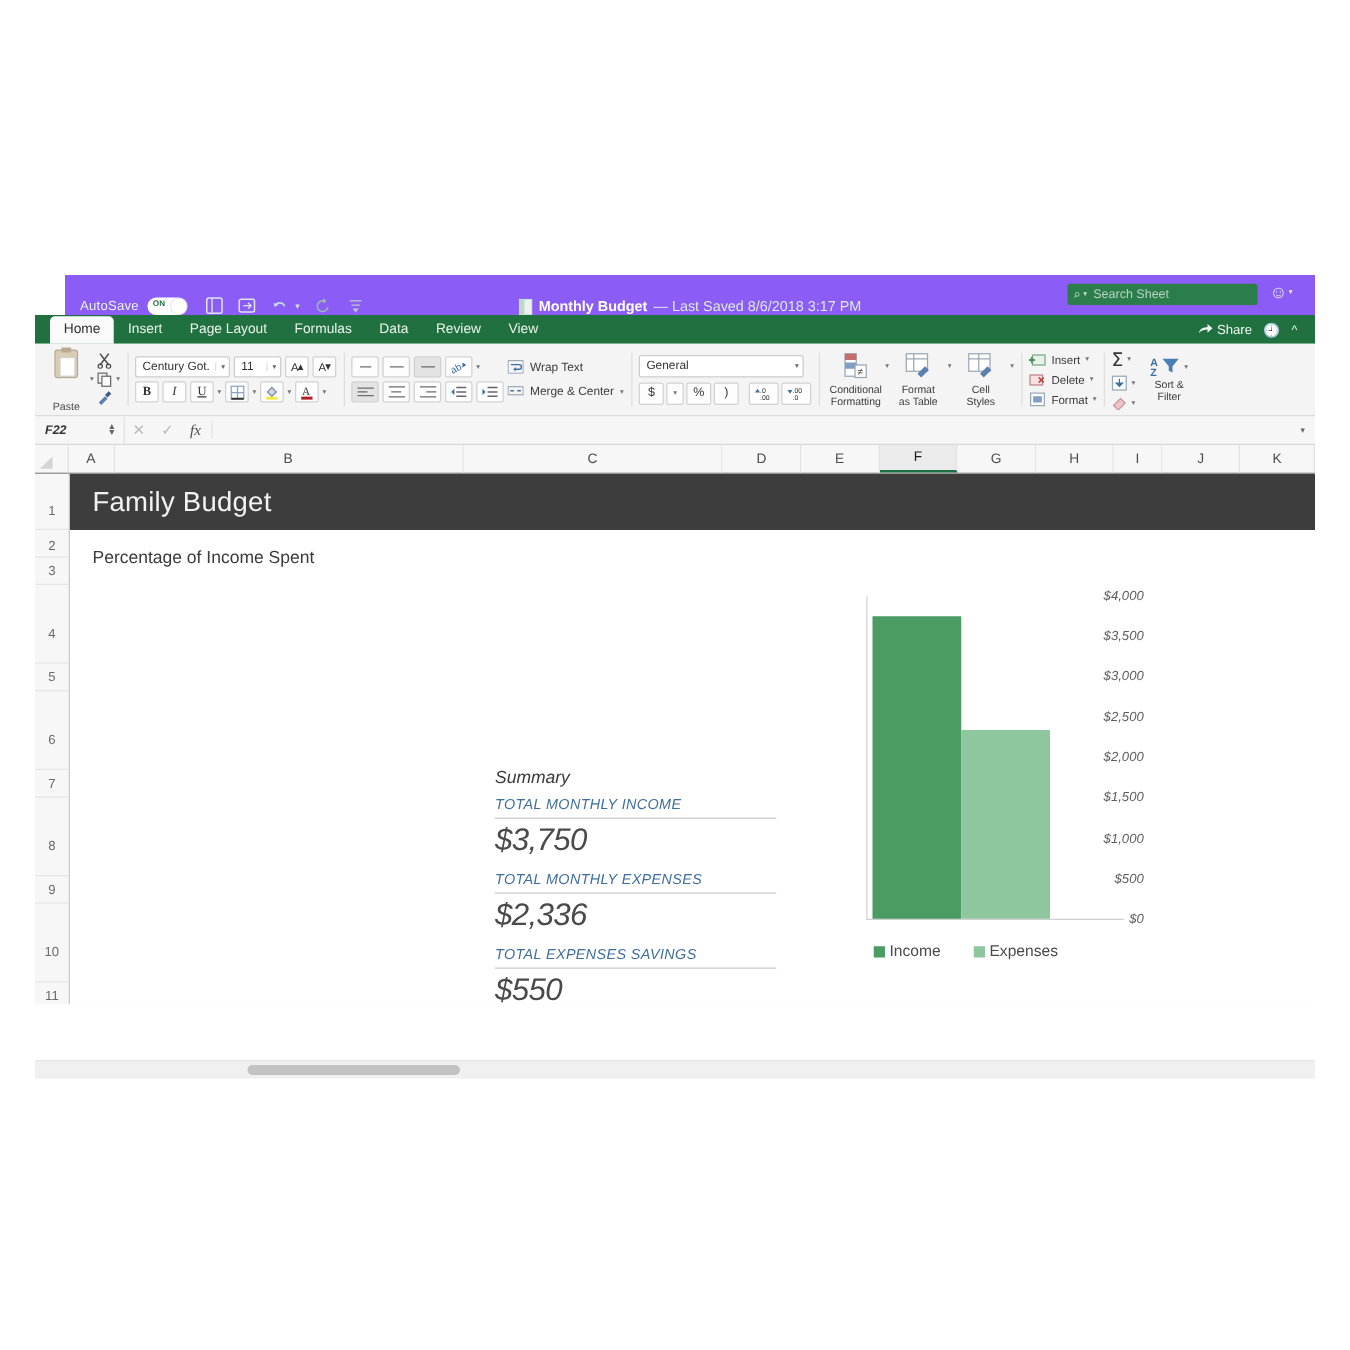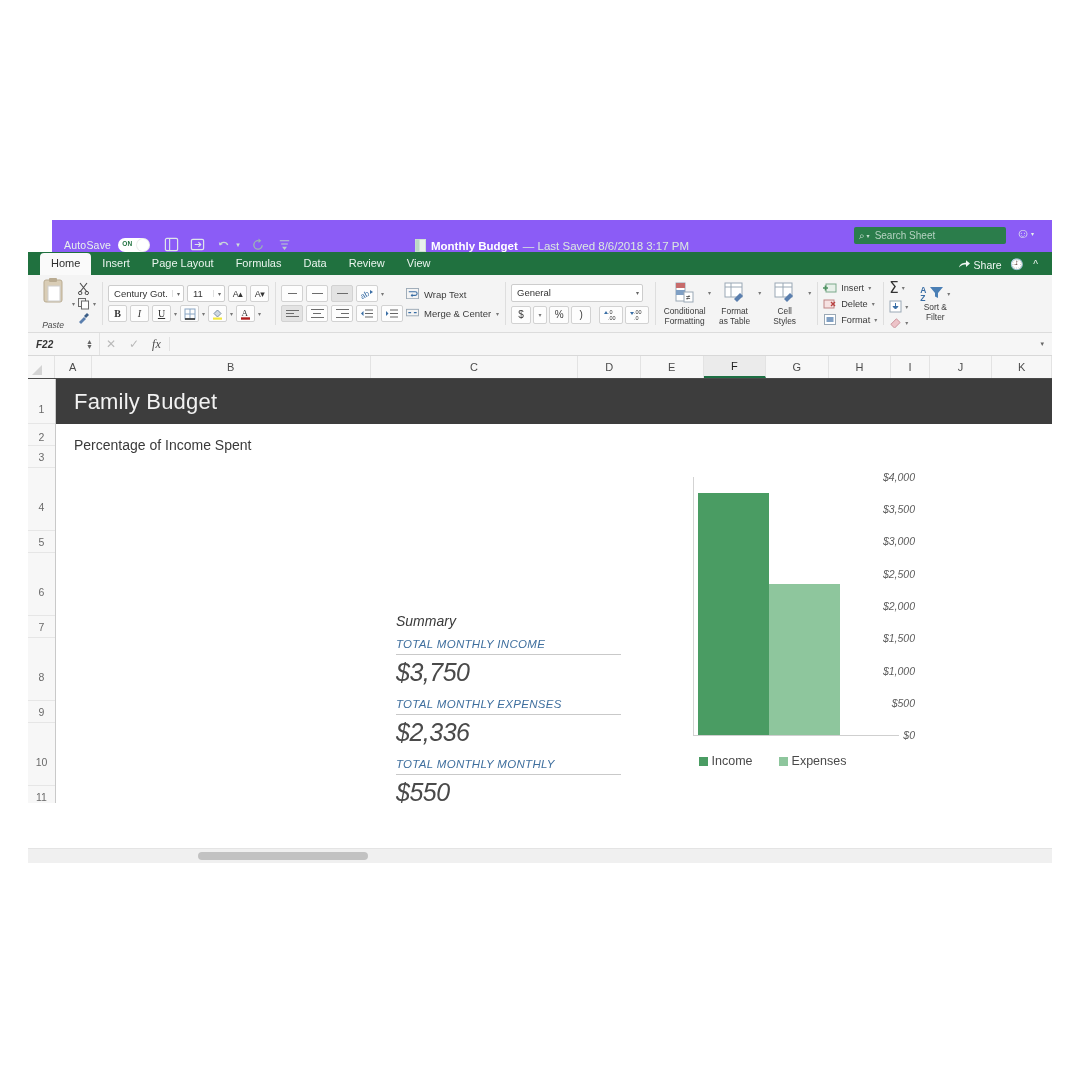--- a/index.html
+++ b/index.html
@@ -91,21 +91,21 @@
   }
   .btn{
     border:1px solid #d2d2d2;background:#fdfdfd;border-radius:2px;
     display:flex;align-items:center;justify-content:center;
     box-sizing:border-box;
   }
 
   
   .paste-col{display:flex;flex-direction:column;align-items:center;width:38px;}
   .paste-ic{width:22px;height:26px;}
-  .paste-lbl{font-size:8.5px;color:#4a4a4a;margin-top:17px;font-style:italic;}
+  .paste-lbl{font-size:8.5px;color:#4a4a4a;margin-top:17px;}
   .clip-col{display:flex;flex-direction:column;justify-content:center;gap:2px;margin-left:2px;}
   .clip-row{display:flex;align-items:center;gap:3px;}
   .mini-ic{width:13px;height:13px;}
   .dot-caret{font-size:6px;color:#777;}
 
   
   .font-grid{display:flex;flex-direction:column;gap:3px;}
   .frow{display:flex;align-items:center;gap:3px;}
   .sel{
     border:1px solid #cdcdcd;background:#fff;border-radius:2px;height:17px;
@@ -745,21 +745,21 @@
 
         <div class="sum-item">
           <div class="sum-label">TOTAL MONTHLY INCOME</div>
           <div class="sum-value">$3,750</div>
         </div>
         <div class="sum-item">
           <div class="sum-label">TOTAL MONTHLY EXPENSES</div>
           <div class="sum-value">$2,336</div>
         </div>
         <div class="sum-item">
-          <div class="sum-label">TOTAL MONTHLY MONTHLY</div>
+          <div class="sum-label">TOTAL EXPENSES SAVINGS</div>
           <div class="sum-value">$550</div>
         </div>
         <div class="sum-item">
           <div class="sum-label">CASH BALANCE</div>
 
         </div>
       </div>
 
       <div class="barchart">
         <div class="ytick" style="top:8px">$4,000</div>

